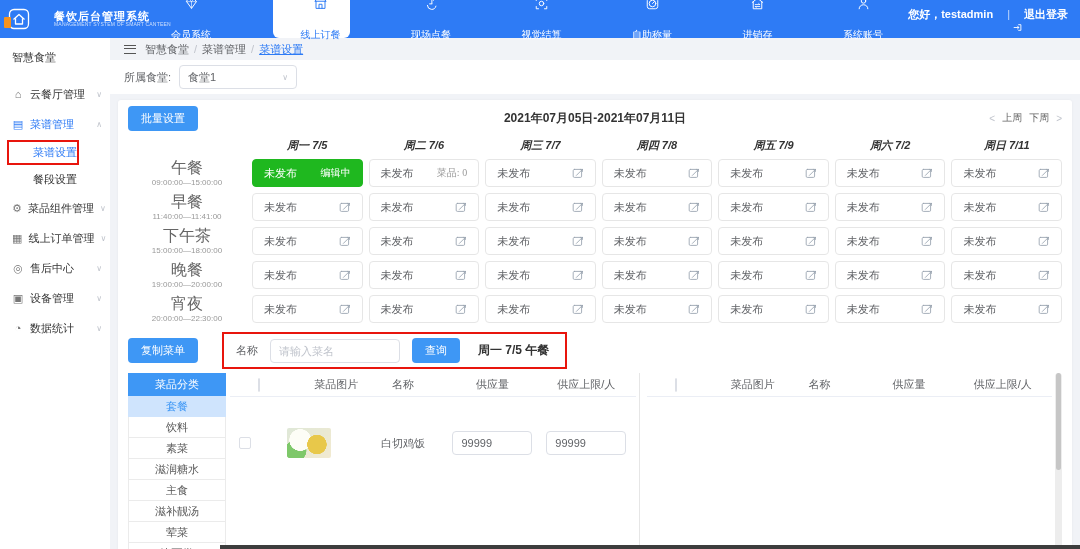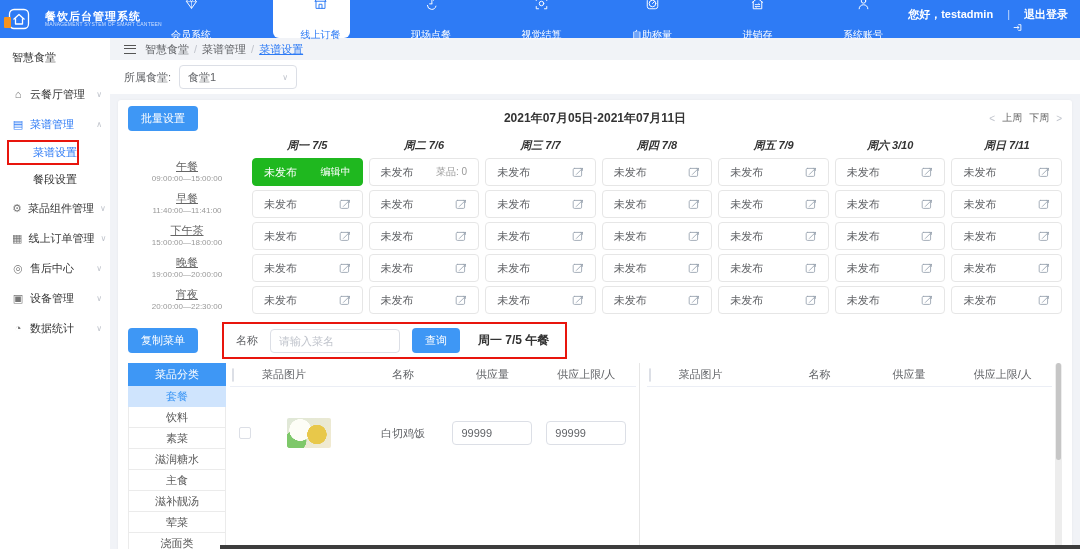--- a/index.html
+++ b/index.html
@@ -1,21 +1,21 @@
 <!DOCTYPE html>
 <html><head>
 <meta charset="utf-8">
 <style>
   * { margin:0; padding:0; box-sizing:border-box; }
   html,body { width:1080px; height:549px; overflow:hidden;
     font-family:"Liberation Sans","DejaVu Sans",sans-serif; background:#f1f3f7; }
 
   
   .topbar { height:38px; background:#2e7bf5; color:#fff; display:flex; align-items:stretch; }
-  .logo { width:152px; display:flex; align-items:center; gap:15px; padding-left:8px; flex:none; }
+  .logo { width:152px; display:flex; align-items:center; gap:24px; padding-left:8px; flex:none; }
   .logo-mark { width:22px; height:22px; flex:none; position:relative; }
   .logo-mark svg { display:block; }
   .logo-accent { position:absolute; left:-4px; bottom:2px; width:7px; height:11px; background:#f7931e; border-radius:1px; }
   .logo-text { line-height:1.1; }
   .logo-title { font-size:11px; font-weight:bold; letter-spacing:1px; }
   .logo-sub { font-size:5px; opacity:.75; letter-spacing:.2px; white-space:nowrap; }
   .top-nav { flex:1; display:flex; justify-content:space-between; padding:0 30px 0 10px; }
   .nav-item { display:flex; flex-direction:column; align-items:center; justify-content:center;
     gap:15px; font-size:10px; padding:0 9px; cursor:pointer; }
   .nav-item svg { width:15px; height:15px; }
@@ -70,25 +70,25 @@
   .date-title { position:absolute; left:0; right:0; text-align:center; font-size:12px;
     font-weight:bold; color:#333; pointer-events:none; }
   .week-pager { margin-left:auto; display:flex; align-items:center; gap:7px; font-size:10px; color:#666; }
   .pager-arrow { color:#c0c4cc; cursor:pointer; }
   .pager-link { cursor:pointer; }
 
   .week-grid { margin:4px 10px 0; display:grid; grid-template-columns:118px repeat(7,1fr);
     column-gap:6px; row-gap:4px; align-items:center; }
   .day-head { text-align:center; font-size:11px; font-weight:bold; color:#333; height:18px; line-height:18px;font-style:italic; }
   .meal-cell { text-align:center; line-height:1.25; }
-  .meal-name { font-size:11px; color:#666;text-decoration:underline; }
+  .meal-name { font-size:16px; color:#666; }
   .meal-time { font-size:8px; color:#999; }
   .status-cell { height:28px; border:1px solid #e6e6e6; border-radius:4px; background:#fff;
     display:flex; align-items:center; justify-content:space-between; padding:0 11px;
-    font-size:11px; color:#606266; cursor:pointer; }
+    font-size:11px; color:#606266; cursor:pointer;font-family:Liberation Serif, serif; }
   .status-cell .cell-icon { display:flex; cursor:pointer; }
   .status-cell.editing { background:#1fb81f; border-color:#1fb81f; color:#fff; }
   .status-cell.editing .cell-tag { font-size:10px; color:#fff; }
   .status-cell .cell-tag.count { font-size:10px; color:#999; }
 
   .copy-row { margin:8px 10px 2px; display:flex; align-items:center; }
   .annot-box { border:2px solid #e8150d; display:flex; align-items:center; gap:12px;
     padding:4px 16px 4px 12px; margin-left:24px; }
   .annot-box .lbl { font-size:11px; color:#606266; }
   .text-input { width:130px; height:24px; border:1px solid #dcdfe6; border-radius:4px;
@@ -100,21 +100,21 @@
   .categories { width:98px; flex:none; }
   .cat-head { height:23px; line-height:23px; text-align:center; background:#3e97f5; color:#fff; font-size:11px; }
   .cat-item { height:21px; line-height:20px; text-align:center; font-size:11px; color:#555;
     border:1px solid #ebebeb; border-top:none; cursor:pointer; background:#fff; }
   .cat-item.active { background:#cfe4fd; color:#3e97f5; border-color:#cfe4fd; }
 
   .dish-table { flex:1; min-width:0; padding-left:4px; }
   .dt-head, .dt-row { display:grid; grid-template-columns:30px 1.1fr 1fr 1fr 1.1fr; align-items:center; }
   .dt-head { height:24px; font-size:11px; color:#606266; border-bottom:1px solid #ebeef5; }
   .dt-head .col { text-align:center; }
-  .dt-head .col.first { text-align:left; padding-left:2px; }
+  .dt-head .col.first { text-align:right; padding-left:2px; }
   .dt-row { padding:7px 0; font-size:11px; color:#606266; }
   .dt-row > div { display:flex; justify-content:center; align-items:center;margin-top:24px; }
   .checkbox { width:12px; height:12px; border:1px solid #dcdfe6; border-radius:2px; background:#fff;
     cursor:pointer; margin:0 auto; }
   .food-img { width:44px; height:30px; border-radius:2px;
     background:
       radial-gradient(circle at 68% 55%, #e8c84a 0 28%, transparent 29%),
       radial-gradient(circle at 30% 40%, #fdfdf6 0 30%, transparent 31%),
       radial-gradient(circle at 20% 75%, #7ec86a 0 25%, transparent 26%),
       linear-gradient(135deg,#dfe8d8,#f2ead0); }
@@ -301,21 +301,21 @@
       </div>
     </div>
 
     <div class="week-grid" id="week-grid">
         <div class="corner"></div>
         <div class="day-head">周一 7/5</div>
         <div class="day-head">周二 7/6</div>
         <div class="day-head">周三 7/7</div>
         <div class="day-head">周四 7/8</div>
         <div class="day-head">周五 7/9</div>
-        <div class="day-head">周六 3/10</div>
+        <div class="day-head">周六 7/2</div>
         <div class="day-head">周日 7/11</div>
         <div class="meal-cell">
           <div class="meal-name">午餐</div>
           <div class="meal-time">09:00:00—15:00:00</div>
         </div>
         <div class="status-cell editing">
           <span>未发布</span>
           <span class="cell-tag">编辑中</span>
         </div>
         <div class="status-cell">

